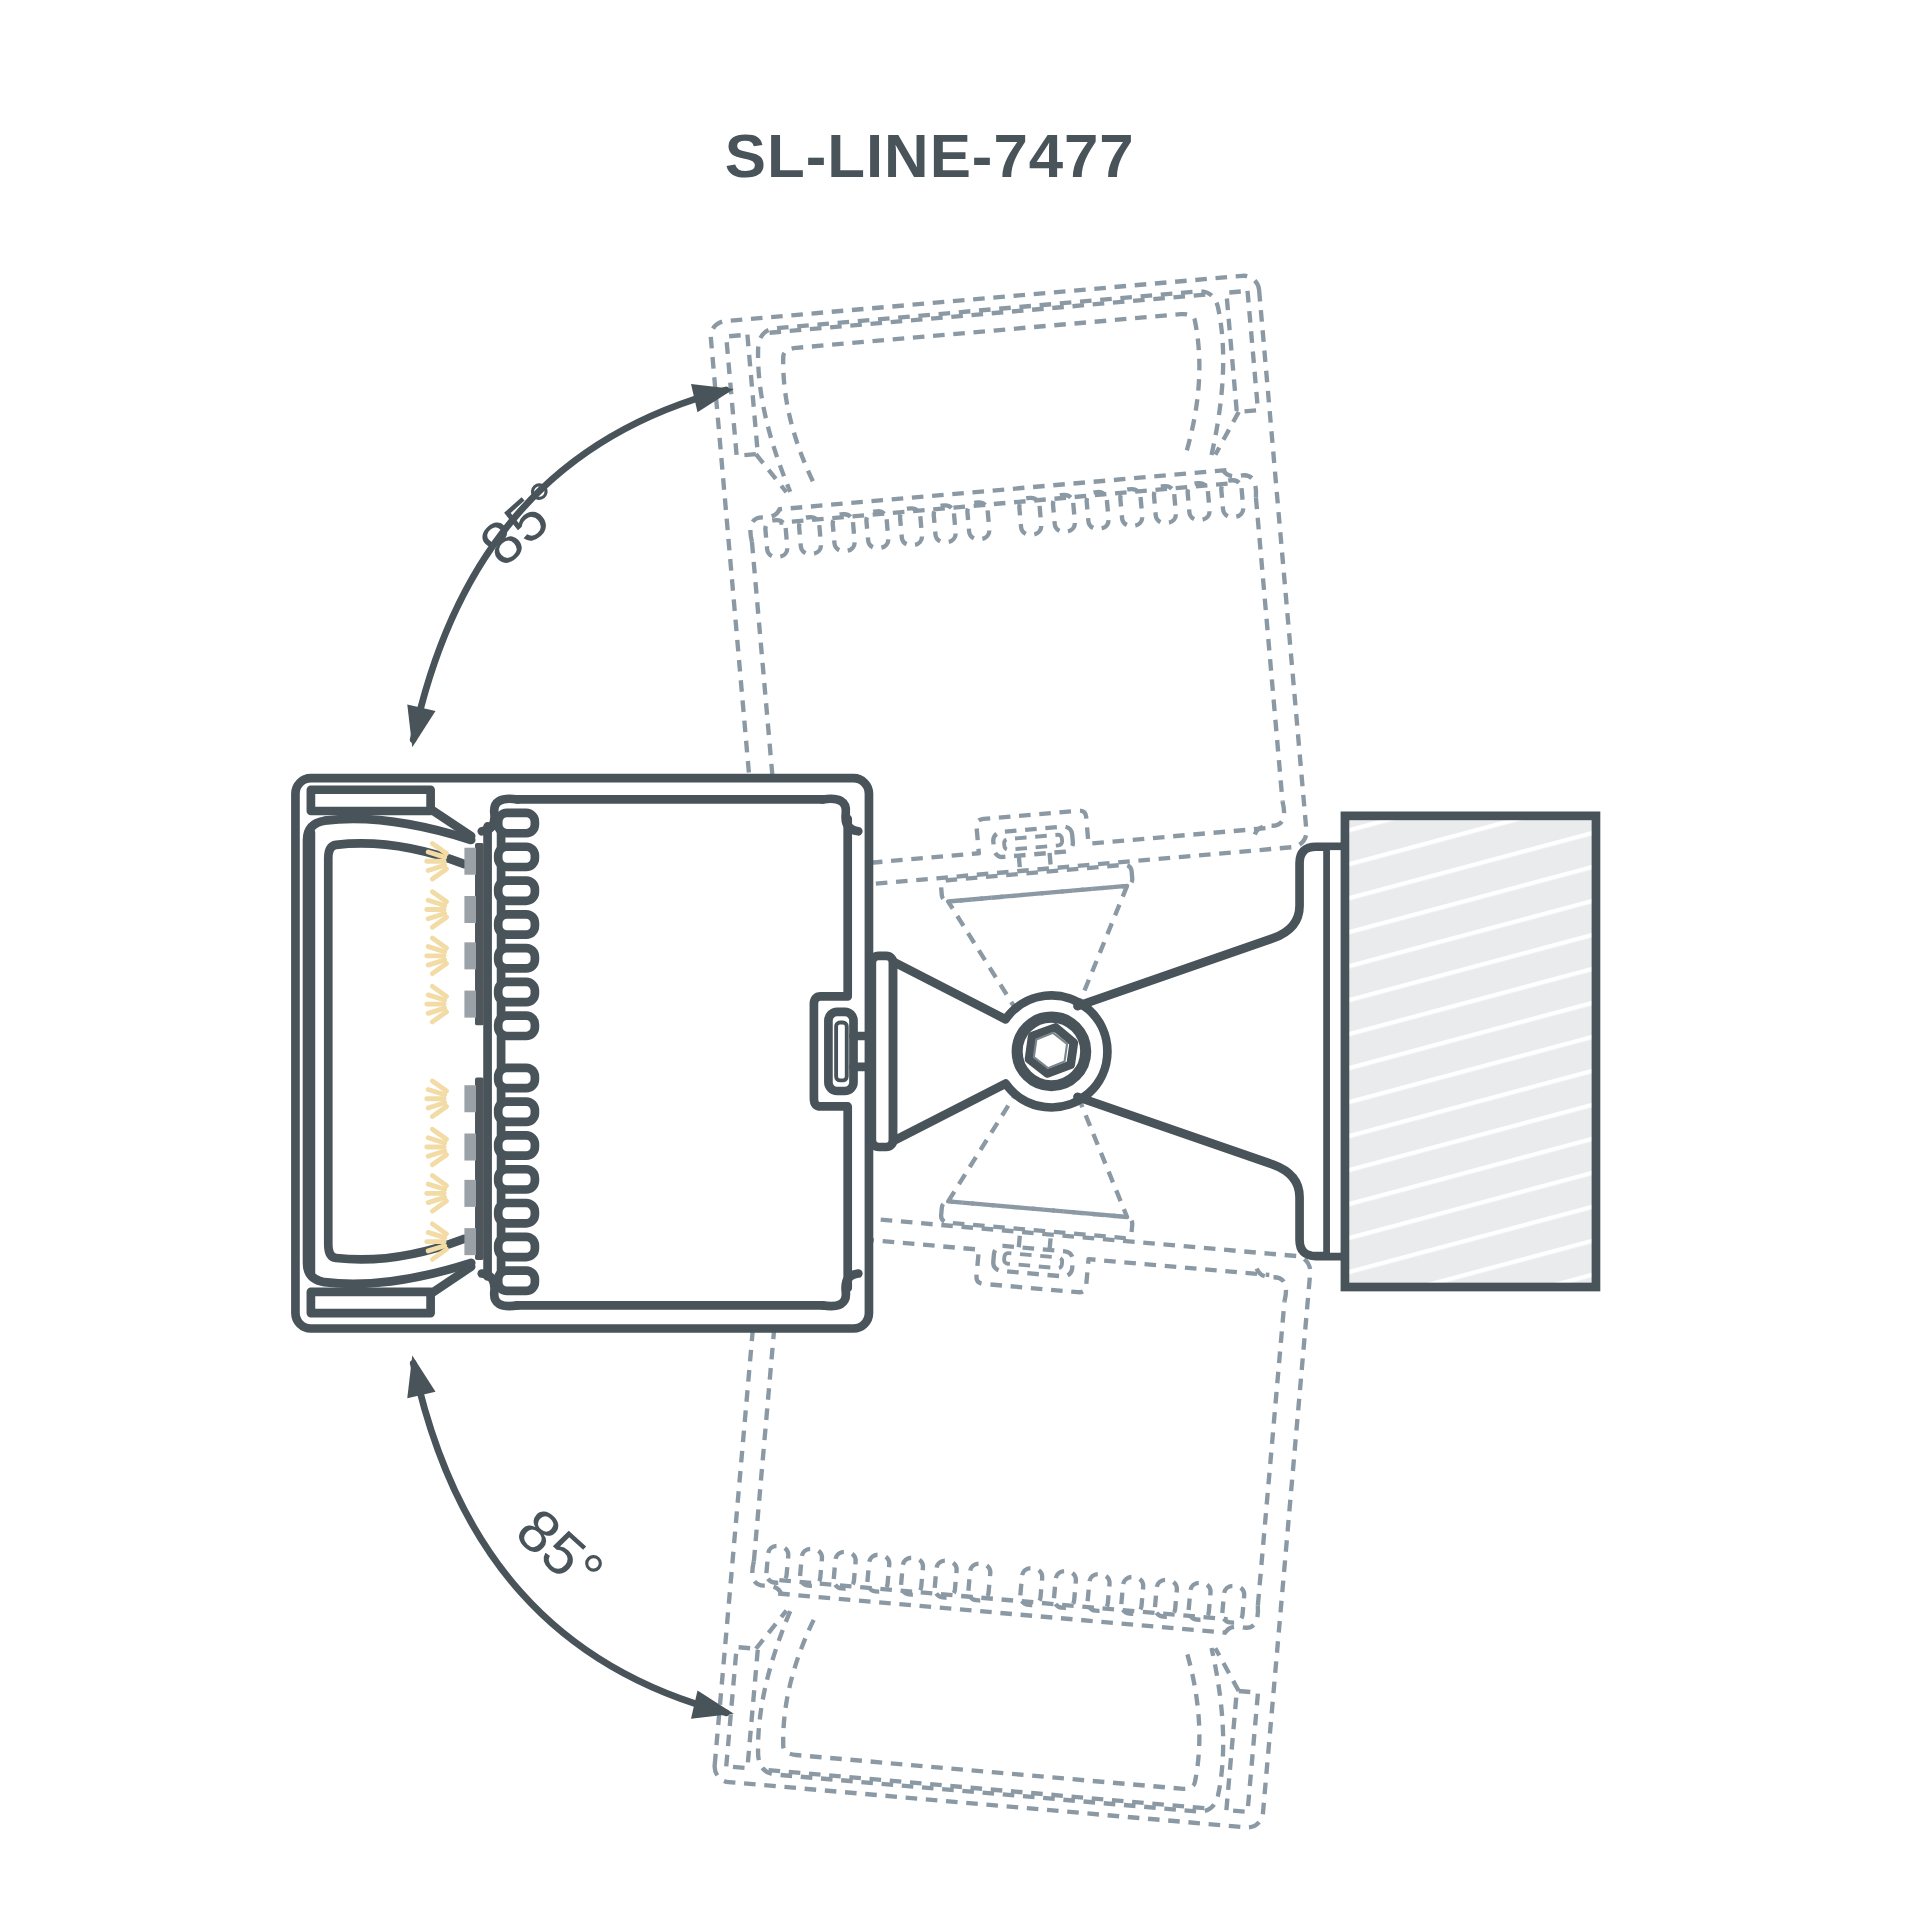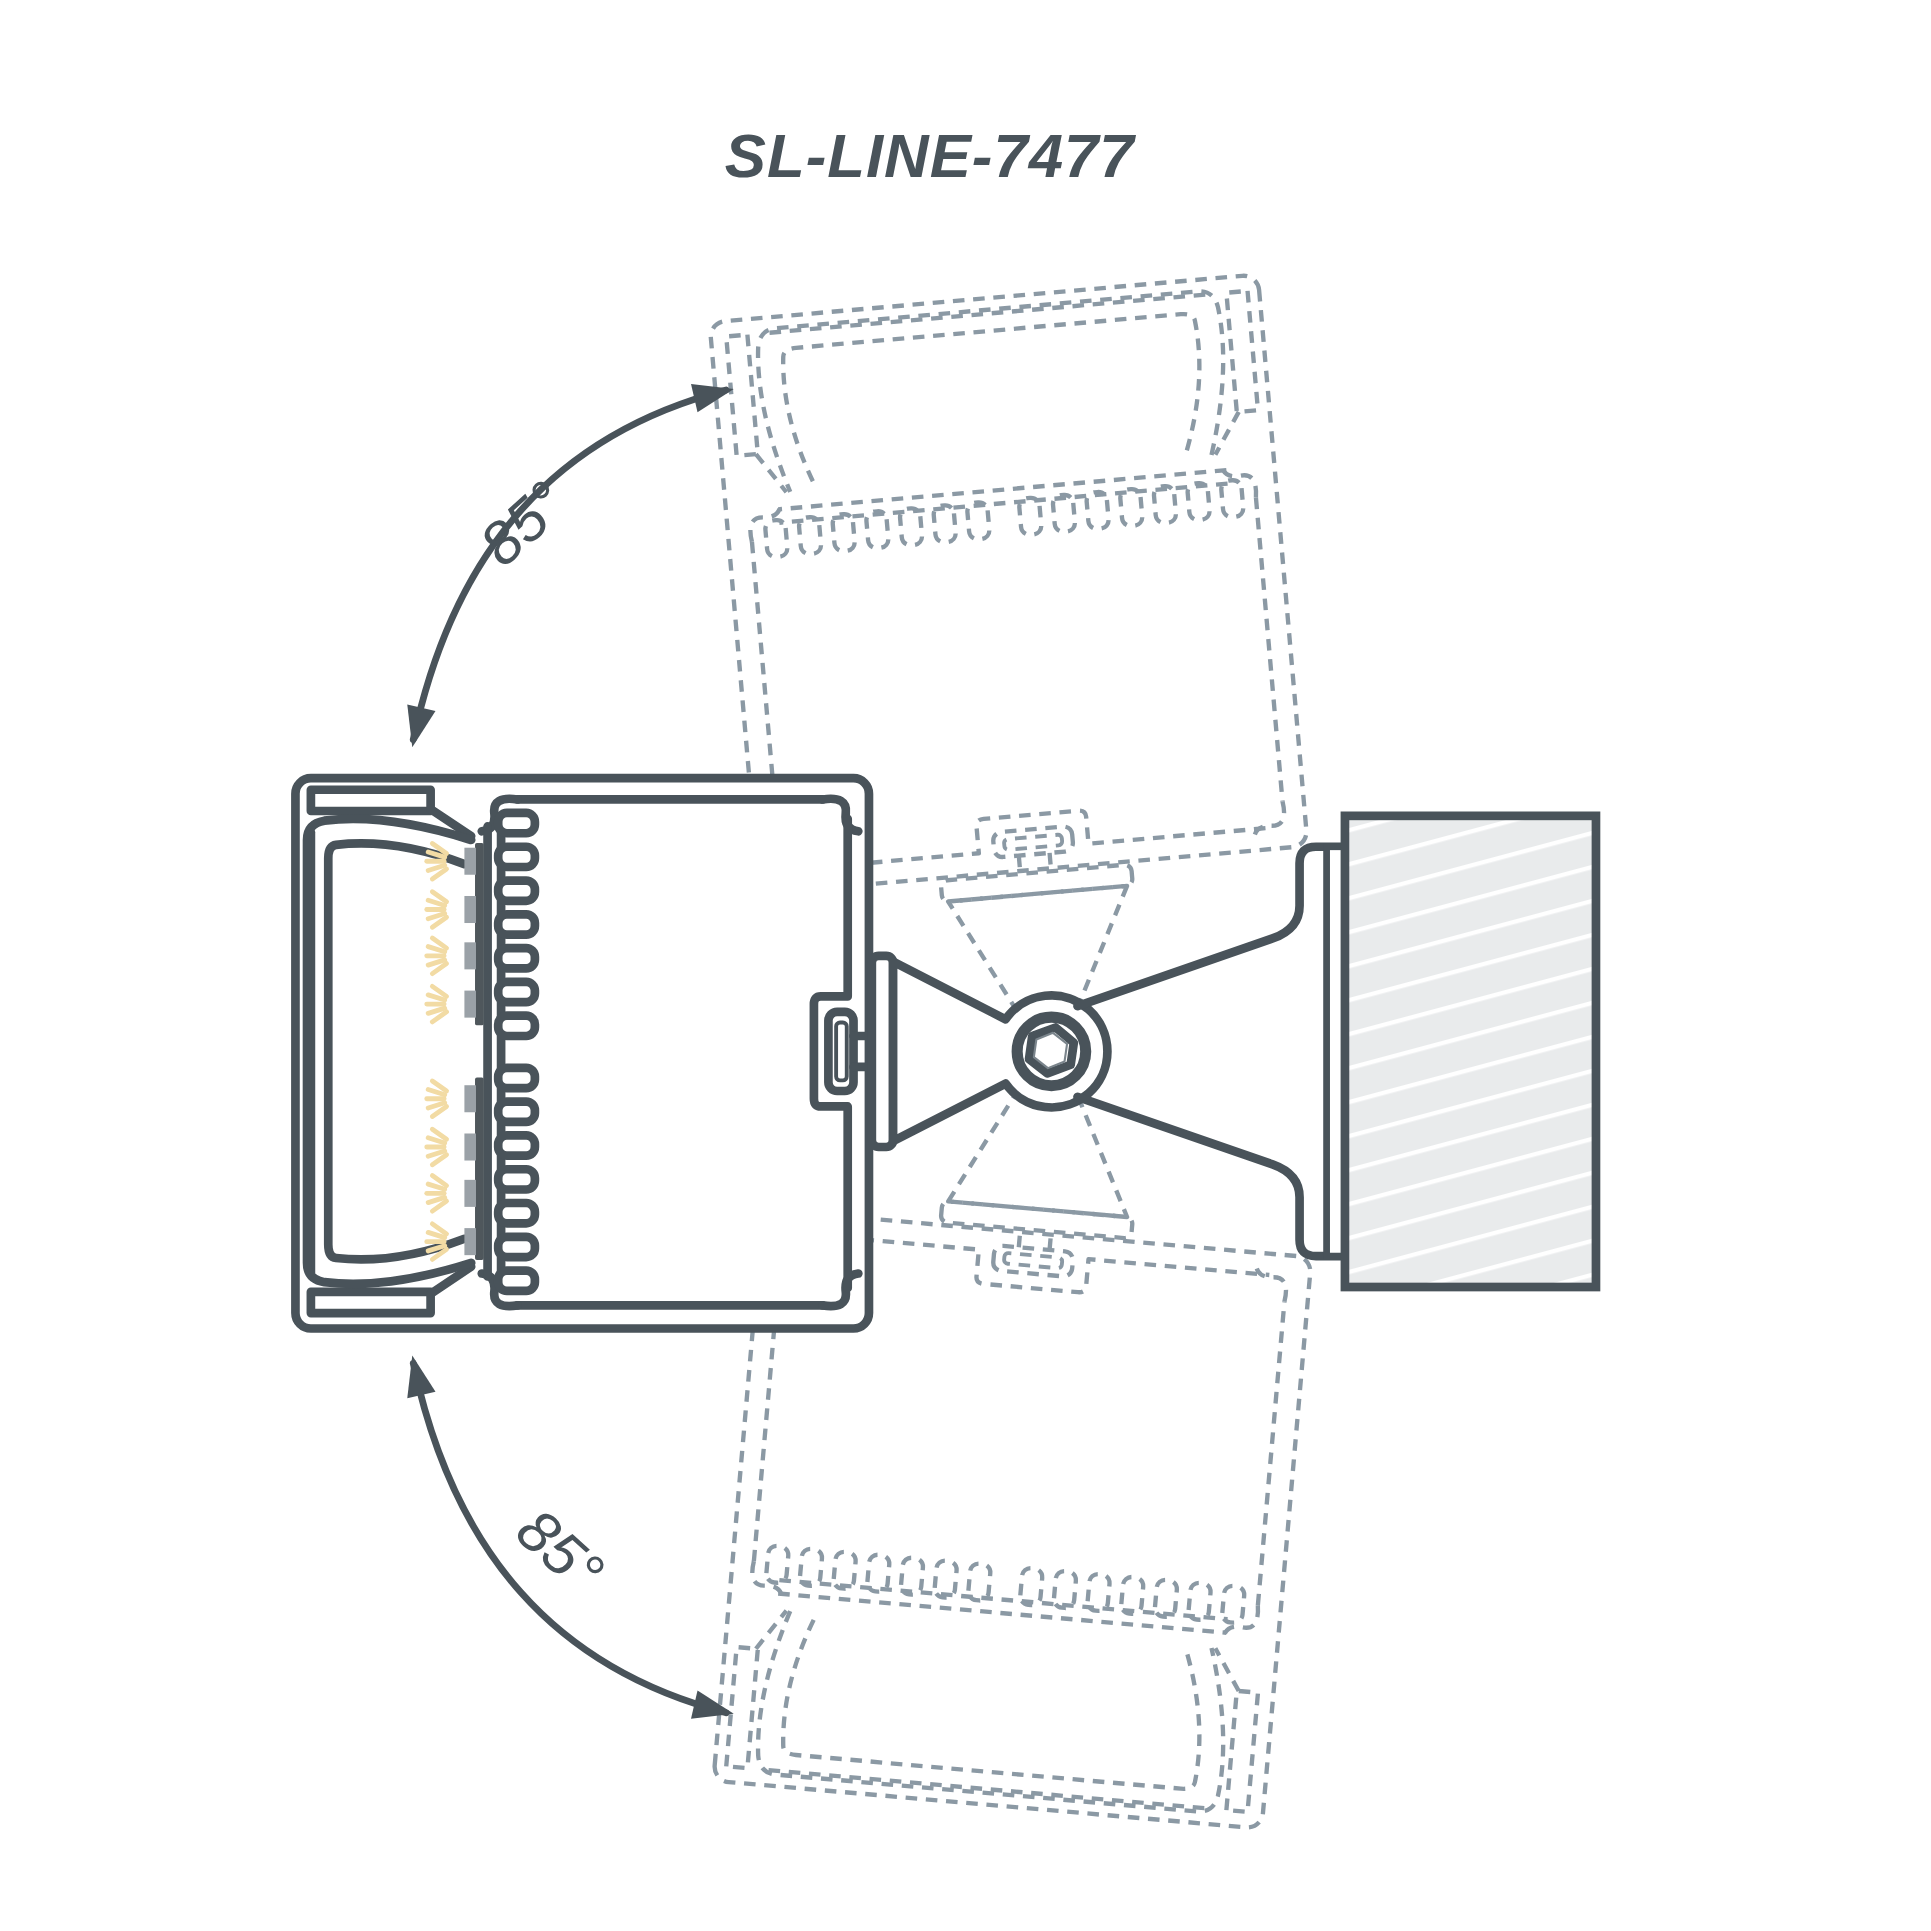--- a/index.html
+++ b/index.html
@@ -1,17 +1,17 @@
 <!DOCTYPE html>
 <html><head>
 <meta charset="utf-8">
 <style>
   html,body{margin:0;padding:0;background:#ffffff;}
   body{width:1931px;height:1931px;font-family:"Liberation Sans", sans-serif;}
-  .stage{position:relative;width:1931px;height:1862px;background:#fff;overflow:hidden;font-style:italic;}
+  .stage{position:relative;width:1931px;height:1862px;background:#fff;overflow:hidden;}
   svg{display:block;}
 
   
   .solid-use{stroke:#49535a;fill:#ffffff;stroke-width:9;stroke-linecap:round;stroke-linejoin:round;}
   
   .ghost-use{stroke:#8b99a4;fill:none;stroke-width:4.5;stroke-dasharray:12 9;stroke-linecap:butt;stroke-linejoin:round;}
 
   .fixed-stroke{stroke:#49535a;stroke-width:9;fill:none;stroke-linecap:round;stroke-linejoin:round;}
   .arc{stroke:#49535a;stroke-width:7;fill:none;stroke-linecap:round;}
   .arrowhead{fill:#49535a;stroke:none;}

